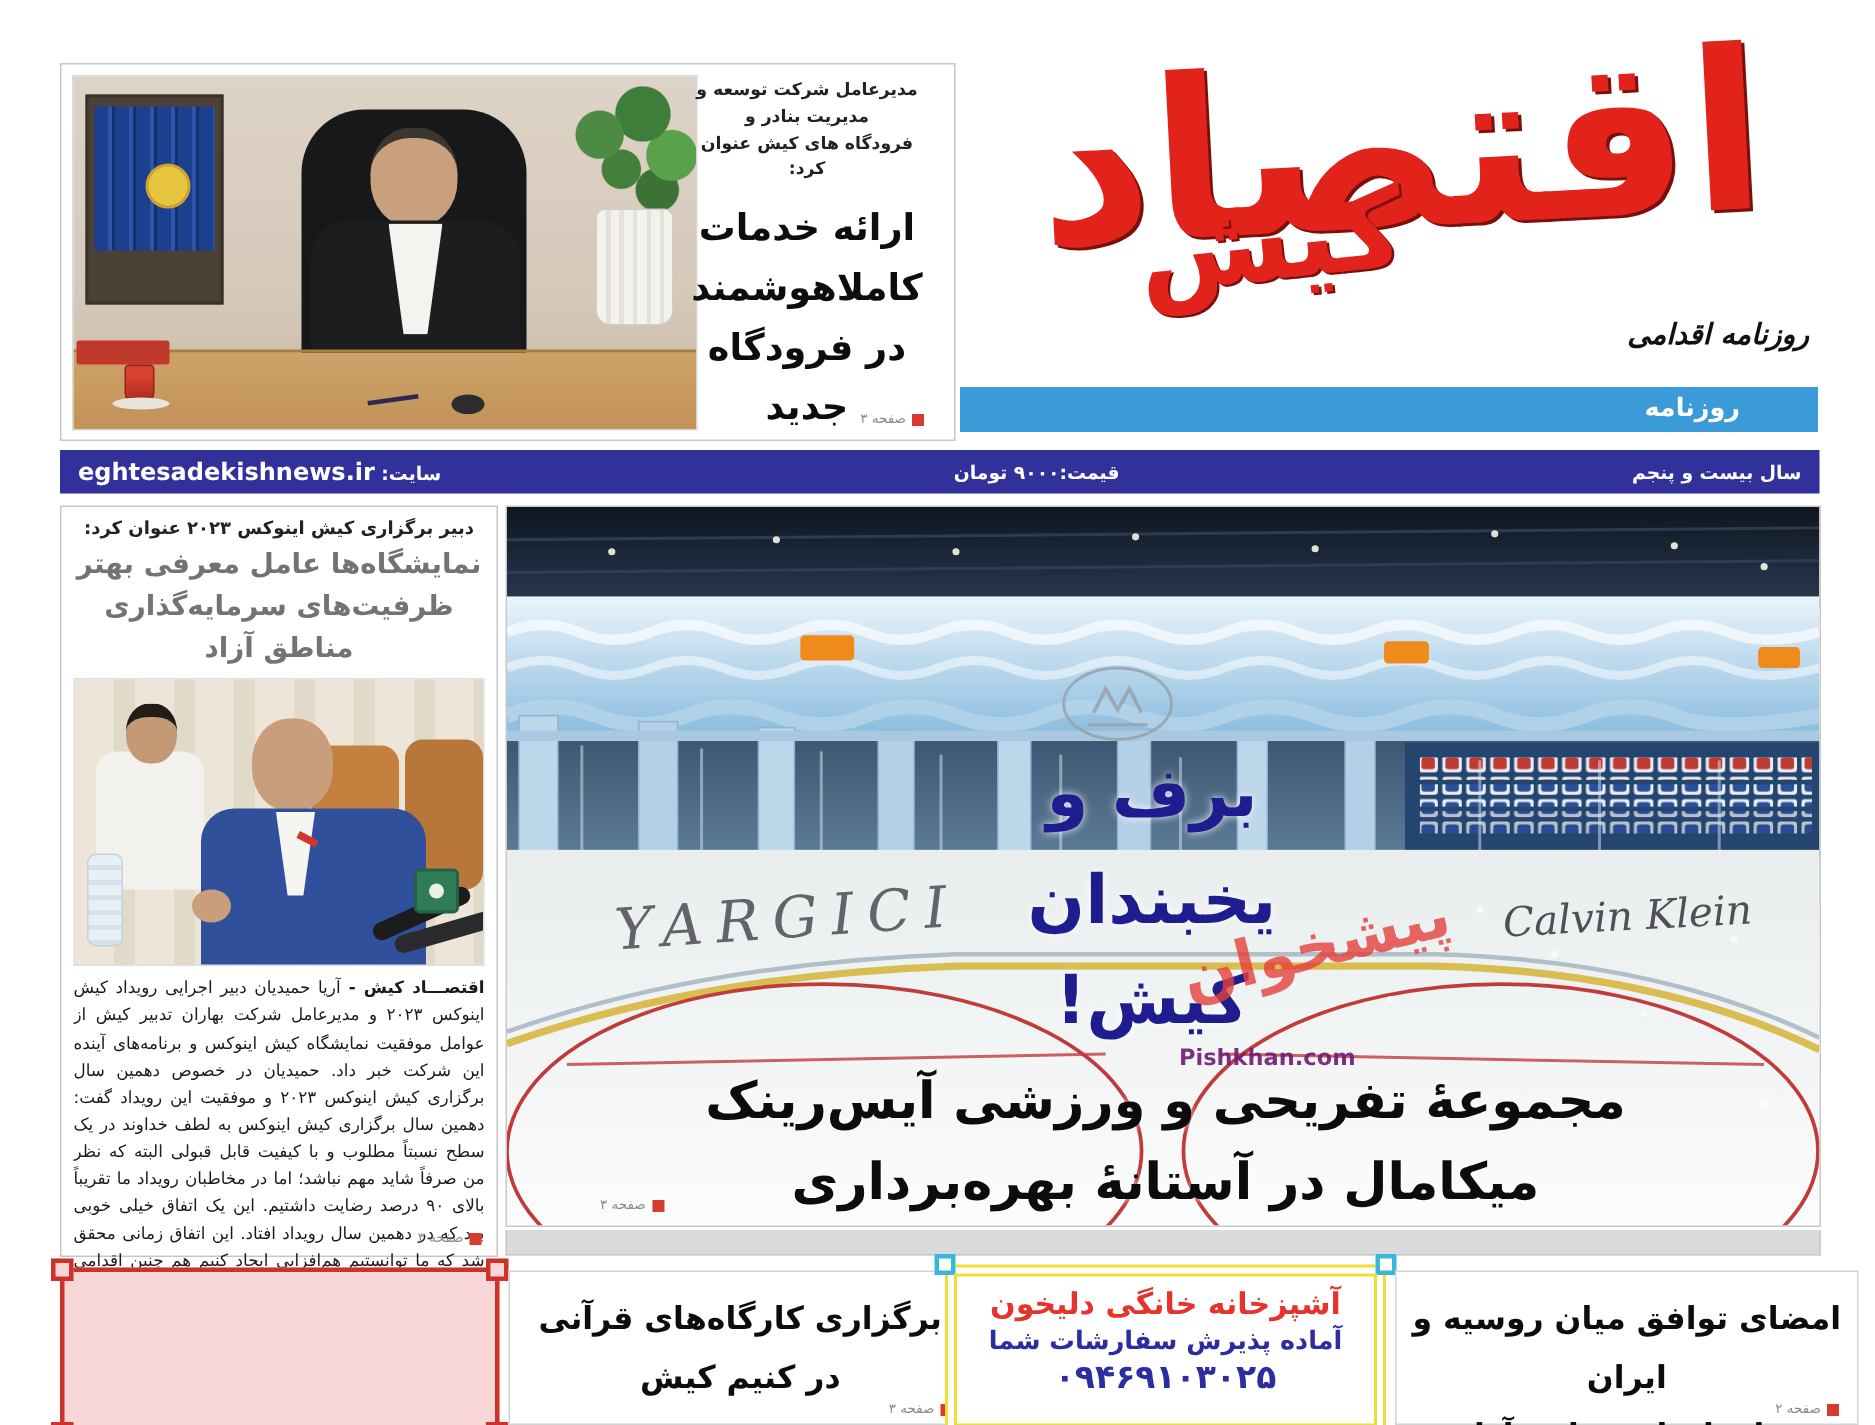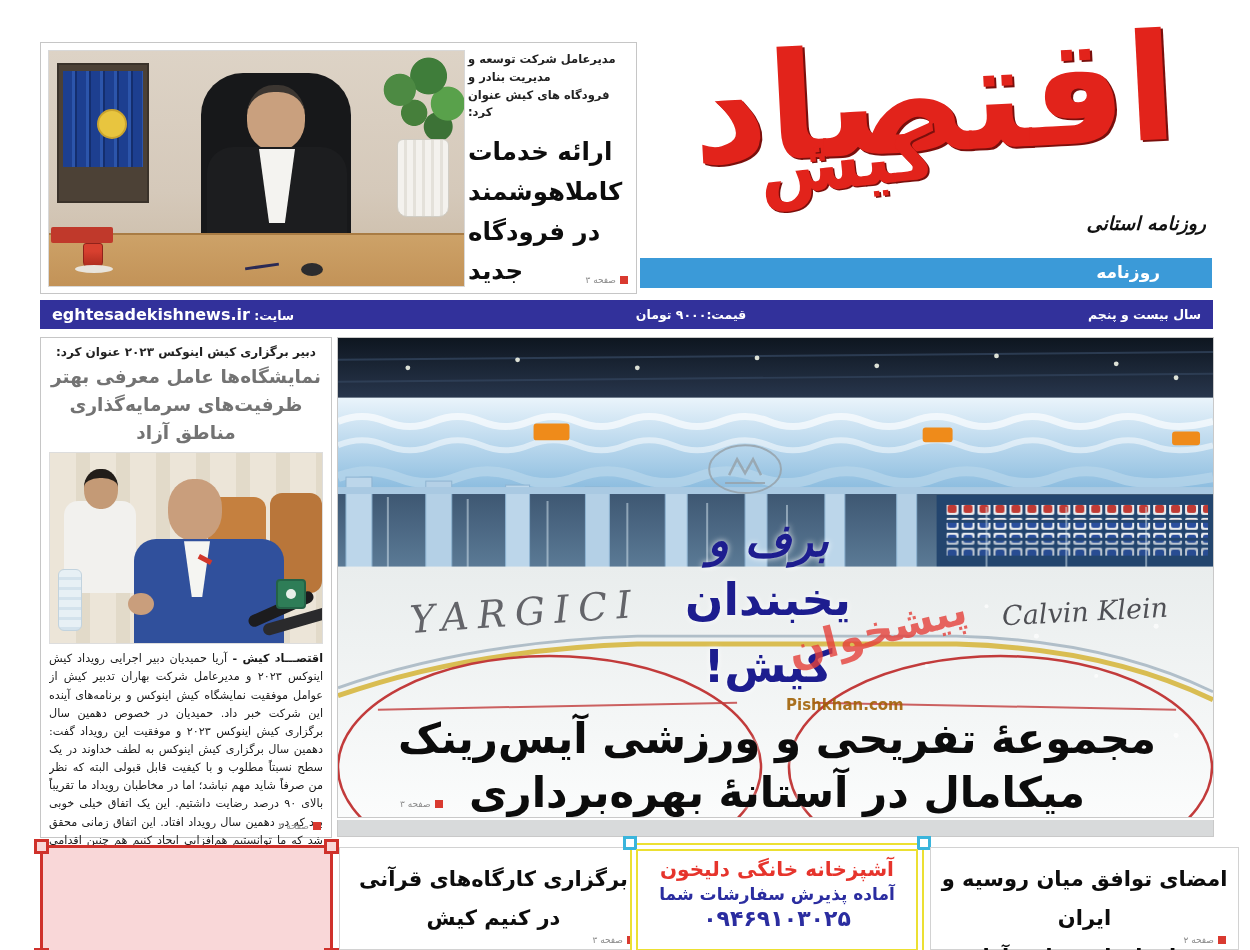--- a/index.html
+++ b/index.html
@@ -4,21 +4,21 @@
 <style>
   * { margin:0; padding:0; box-sizing:border-box; }
   body { background:#e8e8e8; font-family:"DejaVu Sans", sans-serif; }
   .page { position:relative; width:1250px; height:950px; background:#ffffff; overflow:hidden; margin:0 auto; }
 
   
   .top-box { position:absolute; left:40px; top:42px; width:597px; height:252px; border:1px solid #c6c6c6; background:#fff; }
   .office-photo { position:absolute; left:7px; top:7px; width:417px; height:237px; border:1px solid #d8d8d8; overflow:hidden;
                   background:linear-gradient(180deg,#ddd3c6 0%,#d5c9ba 60%,#c9b9a4 100%); }
   .shape { position:absolute; }
-  .top-text { position:absolute; right:4px; top:8px; width:164px; height:236px; direction:rtl; text-align:left; }
+  .top-text { position:absolute; right:16px; top:8px; width:164px; height:236px; direction:rtl; text-align:center; }
   .kicker { font-size:11.5px; font-weight:bold; color:#222; line-height:1.55; }
   .top-headline { margin-top:10px; font-size:24.5px; font-weight:bold; color:#0d0d0d; line-height:1.62; }
   .pageref { direction:rtl; display:flex; align-items:center; gap:4px; font-size:9px; color:#8a8a8a; }
   .pageref .sq { width:8px; height:8px; background:#d93a30; display:inline-block; }
   .top-text .pageref { position:absolute; bottom:2px; right:4px; }
 
   
   .masthead { position:absolute; left:640px; top:40px; width:572px; height:256px; }
   .logo-main { position:absolute; right:-8px; top:-28px; width:100%; text-align:center; font-size:148px; font-weight:bold;
                color:#e2231b; transform:rotate(-3deg); line-height:1.2; text-shadow:2px 2px 0 #7a0f0c; }
@@ -47,26 +47,26 @@
   
   .main-image { position:absolute; left:337px; top:337px; width:877px; height:481px; border:1px solid #c9c9c9; overflow:hidden; background:#f4f6f6; }
   .image-footer { position:absolute; left:337px; top:820px; width:877px; height:17px; background:#d8dadb; border:1px solid #c9c9c9; border-top:none; }
   .rink-svg { position:absolute; left:0; top:0; width:100%; height:100%; }
   .ice-brand-left { position:absolute; left:22px; top:252px; width:330px; text-align:center; font-family:"DejaVu Serif", serif;
                     font-style:italic; font-size:38px; letter-spacing:9px; color:#4c4c52; transform:rotate(-4deg); opacity:.85; }
   .ice-brand-right { position:absolute; right:8px; top:258px; width:240px; text-align:center; font-family:"DejaVu Serif", serif;
                      font-style:italic; font-size:27px; color:#3f3f45; transform:rotate(-3deg); opacity:.9; }
   .main-headline { position:absolute; left:300px; width:260px; text-align:center; direction:rtl;
                    font-size:45px; font-weight:bold; color:#1d1d8f; text-shadow:0 0 6px rgba(255,255,255,.9); }
-  .mh1 { top:176px;font-style:italic; } .mh2 { top:235px; } .mh3 { top:302px; }
+  .mh1 { top:164px; } .mh2 { top:235px; } .mh3 { top:302px; }
   .watermark-fa { position:absolute; left:448px; top:268px; font-size:42px; font-weight:bold; color:#e5403a;
                   transform:rotate(-14deg); opacity:.8; direction:rtl; }
-  .watermark-en { position:absolute; left:448px; top:358px; font-size:15px; font-weight:bold; color:#a16207; opacity:.9; }
+  .watermark-en { position:absolute; left:448px; top:358px; font-size:15px; font-weight:bold; color:#701a75; opacity:.9; }
   .sub-headline { position:absolute; left:58px; width:762px; text-align:center; direction:rtl;
-                  font-size:42px; font-weight:bold; color:#0c0c0c; text-shadow:0 0 5px rgba(255,255,255,.8); }
+                  font-size:34px; font-weight:bold; color:#0c0c0c; text-shadow:0 0 5px rgba(255,255,255,.8); }
   .sh1 { top:376px; } .sh2 { top:430px; }
   .main-image .pageref { position:absolute; left:62px; bottom:8px; transform:rotate(0deg); }
 
   
   .recruit-ad { position:absolute; left:40px; top:845px; width:293px; height:112px; background:#f9d7d8; border:3px solid #cf312b; }
   .recruit-inner { position:absolute; inset:4px; border:2px solid #45b6d8; text-align:center; direction:rtl; color:#2b2da0; padding-top:4px; }
   .corner { position:absolute; width:15px; height:15px; background:#f9d7d8; border:3px solid #cf312b; }
   .c-tl { left:-9px; top:-9px; } .c-tr { right:-9px; top:-9px; } .c-bl { left:-9px; bottom:-9px; } .c-br { right:-9px; bottom:-9px; }
   .recruit-title { font-size:23px; font-weight:bold; }
   .recruit-line { font-size:23px; font-weight:bold; }
@@ -124,21 +124,21 @@
       </div>
     </div>
   </div>
 
   <div class="masthead">
     <div class="news-banner">
       <span>روزنامه</span>
     </div>
     <div class="logo-main"><span>اقتصاد</span></div>
     <div class="logo-sub"><span>کیش</span></div>
-    <div class="tagline">روزنامه استانی</div>
+    <div class="tagline">روزنامه اقدامی</div>
   </div>
 
   <div class="date-bar">
     <span class="seg">سال بیست و پنجم</span>
     <span class="seg">قیمت:۹۰۰۰ تومان</span>
     <span class="seg">
       <span>سایت:</span>
       <span class="url">eghtesadekishnews.ir</span>
     </span>
   </div>

